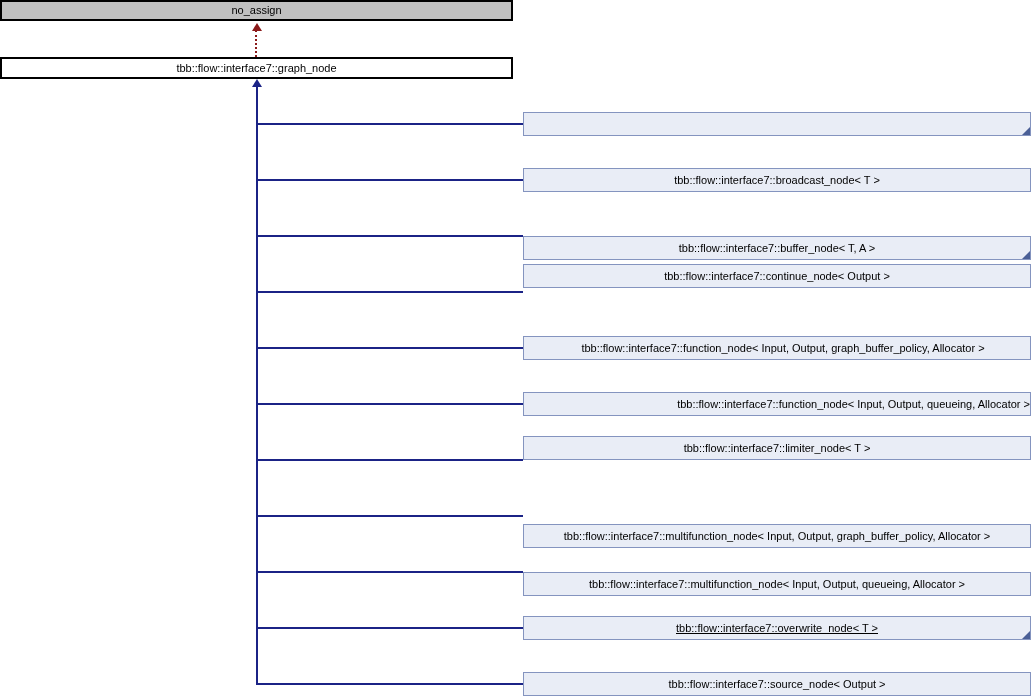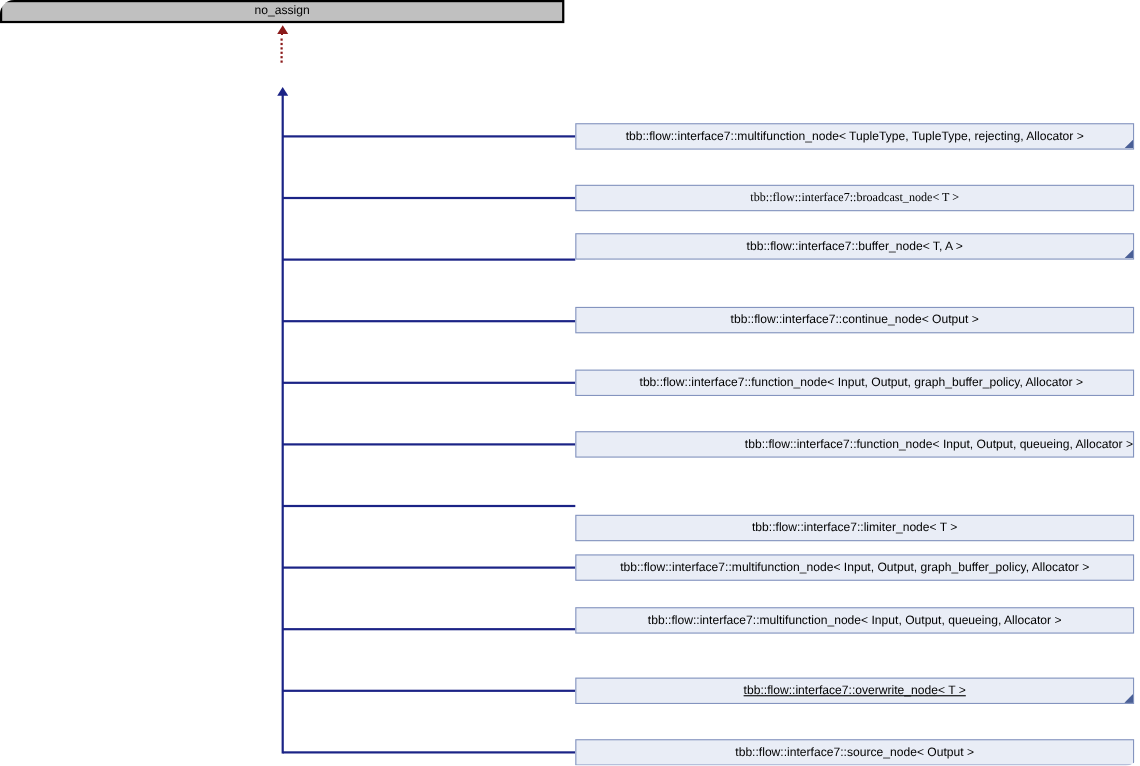--- a/index.html
+++ b/index.html
@@ -3,21 +3,21 @@
 <meta charset="utf-8">
 <style>
   :root{
     --base-fill:#c0c0c0; --base-border:#000000;
     --cur-fill:#ffffff;  --cur-border:#000000;
     --d-fill:#e9edf6;    --d-border:#8494bf; --d-marker:#4a5f96;
     --edge:#1b2386;      --tedge:#8b1a1a;    --txt:#000000; --bg:#ffffff;
   }
   html,body{margin:0;padding:0;}
   body{background:var(--bg);font-family:"Liberation Sans","DejaVu Sans",sans-serif;}
-  .canvas{position:relative;width:1036px;height:696px;background:var(--bg);overflow:hidden;border-radius:13px;}
+  .canvas{position:relative;width:1036px;height:696px;background:var(--bg);overflow:hidden;}
   .node{position:absolute;box-sizing:border-box;text-align:center;color:var(--txt);
         font-size:11px;white-space:nowrap;overflow:hidden;}
   .node-base{left:0;top:2;width:513px;height:21px;background:var(--base-fill);
              border:2px solid var(--base-border);line-height:17px;}
   .node-current{left:0;top:57px;width:513px;height:22px;background:var(--cur-fill);
                 border:2px solid var(--cur-border);line-height:18px;}
   .node-derived{left:523px;width:508px;height:24px;background:var(--d-fill);
                 border:1px solid var(--d-border);line-height:22px;}
   .edge-v{position:absolute;left:256px;width:2px;background:var(--edge);}
   .edge-h{position:absolute;left:257px;width:266px;height:2px;background:var(--edge);}
@@ -34,42 +34,43 @@
 </head>
 <body>
 
 <div class="canvas">
 
   <div class="node node-base">no_assign</div>
 
   <div class="arrow-up arrow-red"></div>
   <div class="dotted-red"></div>
 
+  <div class="node node-current">tbb::flow::interface7::graph_node</div>
 
   <div class="arrow-up arrow-blue"></div>
   <div class="edge-v" style="top:84px;height:601px;"></div>
 
   <div id="rows">
       <div class="edge-h" style="top: 123px;"></div>
-      <div class="node node-derived" style="top: 112px;"><span>tbb::flow::interface7::multifunction_node&lt; TupleType, TupleType, rejecting, Allocator &gt;</span><div class="corner-marker"></div></div>
+      <div class="node node-derived" style="top: 112px;"><div class="corner-marker"></div></div>
       <div class="edge-h" style="top: 179px;"></div>
-      <div class="node node-derived" style="top: 168px; font-family: Liberation Serif, serif;"><span>tbb::flow::interface7::broadcast_node&lt; T &gt;</span></div>
+      <div class="node node-derived" style="top: 168px;"><span>tbb::flow::interface7::broadcast_node&lt; T &gt;</span></div>
       <div class="edge-h" style="top: 235px;"></div>
-      <div class="node node-derived" style="top: 212px;"><span>tbb::flow::interface7::buffer_node&lt; T, A &gt;</span><div class="corner-marker"></div></div>
+      <div class="node node-derived" style="top: 236px;"><span>tbb::flow::interface7::buffer_node&lt; T, A &gt;</span><div class="corner-marker"></div></div>
       <div class="edge-h" style="top: 291px;"></div>
-      <div class="node node-derived" style="top: 279px;"><span>tbb::flow::interface7::continue_node&lt; Output &gt;</span></div>
+      <div class="node node-derived" style="top: 264px;"><span>tbb::flow::interface7::continue_node&lt; Output &gt;</span></div>
       <div class="edge-h" style="top: 347px;"></div>
       <div class="node node-derived" style="top: 336px; padding-left: 12px;"><span>tbb::flow::interface7::function_node&lt; Input, Output, graph_buffer_policy, Allocator &gt;</span></div>
       <div class="edge-h" style="top: 403px;"></div>
       <div class="node node-derived" style="top: 392px; text-align: right;"><span>tbb::flow::interface7::function_node&lt; Input, Output, queueing, Allocator &gt;</span></div>
       <div class="edge-h" style="top: 459px;"></div>
-      <div class="node node-derived" style="top: 468px;"><span>tbb::flow::interface7::limiter_node&lt; T &gt;</span></div>
+      <div class="node node-derived" style="top: 436px;"><span>tbb::flow::interface7::limiter_node&lt; T &gt;</span></div>
       <div class="edge-h" style="top: 515px;"></div>
-      <div class="node node-derived" style="top: 504px;"><span>tbb::flow::interface7::multifunction_node&lt; Input, Output, graph_buffer_policy, Allocator &gt;</span></div>
+      <div class="node node-derived" style="top: 524px;"><span>tbb::flow::interface7::multifunction_node&lt; Input, Output, graph_buffer_policy, Allocator &gt;</span></div>
       <div class="edge-h" style="top: 571px;"></div>
-      <div class="node node-derived" style="top: 552px;"><span>tbb::flow::interface7::multifunction_node&lt; Input, Output, queueing, Allocator &gt;</span></div>
+      <div class="node node-derived" style="top: 572px;"><span>tbb::flow::interface7::multifunction_node&lt; Input, Output, queueing, Allocator &gt;</span></div>
       <div class="edge-h" style="top: 627px;"></div>
       <div class="node node-derived" style="top: 616px; text-decoration: underline;"><span>tbb::flow::interface7::overwrite_node&lt; T &gt;</span><div class="corner-marker"></div></div>
       <div class="edge-h" style="top: 683px;"></div>
       <div class="node node-derived" style="top: 672px;"><span>tbb::flow::interface7::source_node&lt; Output &gt;</span></div>
     </div>
 
 </div>
 
 </body></html>

